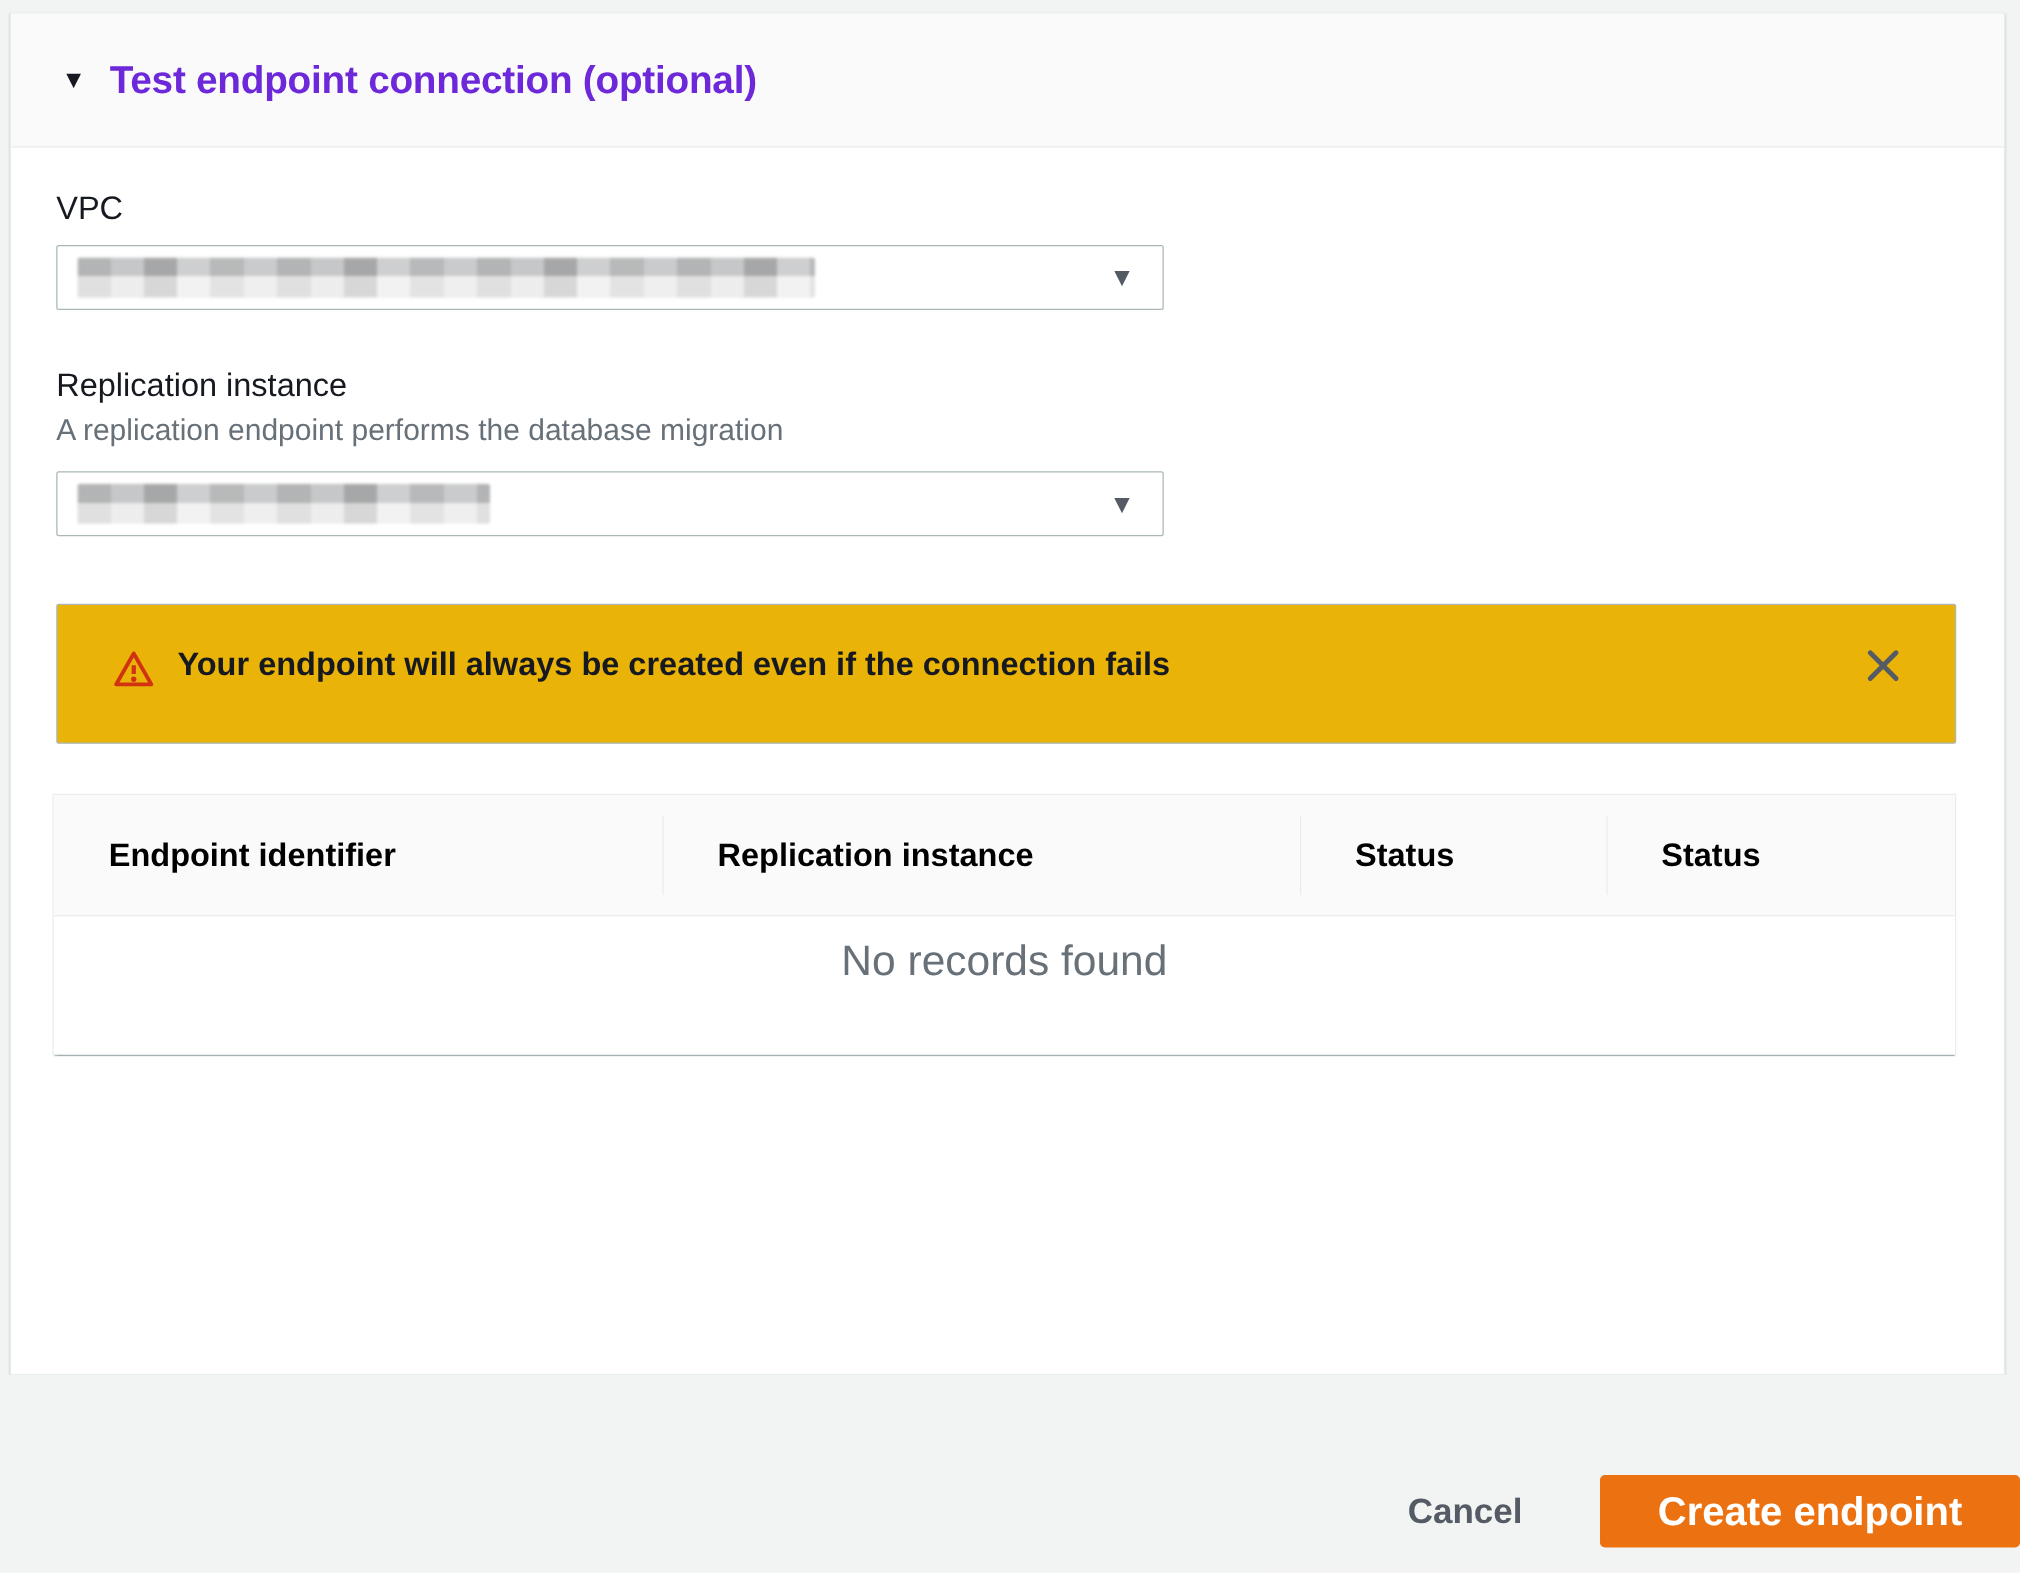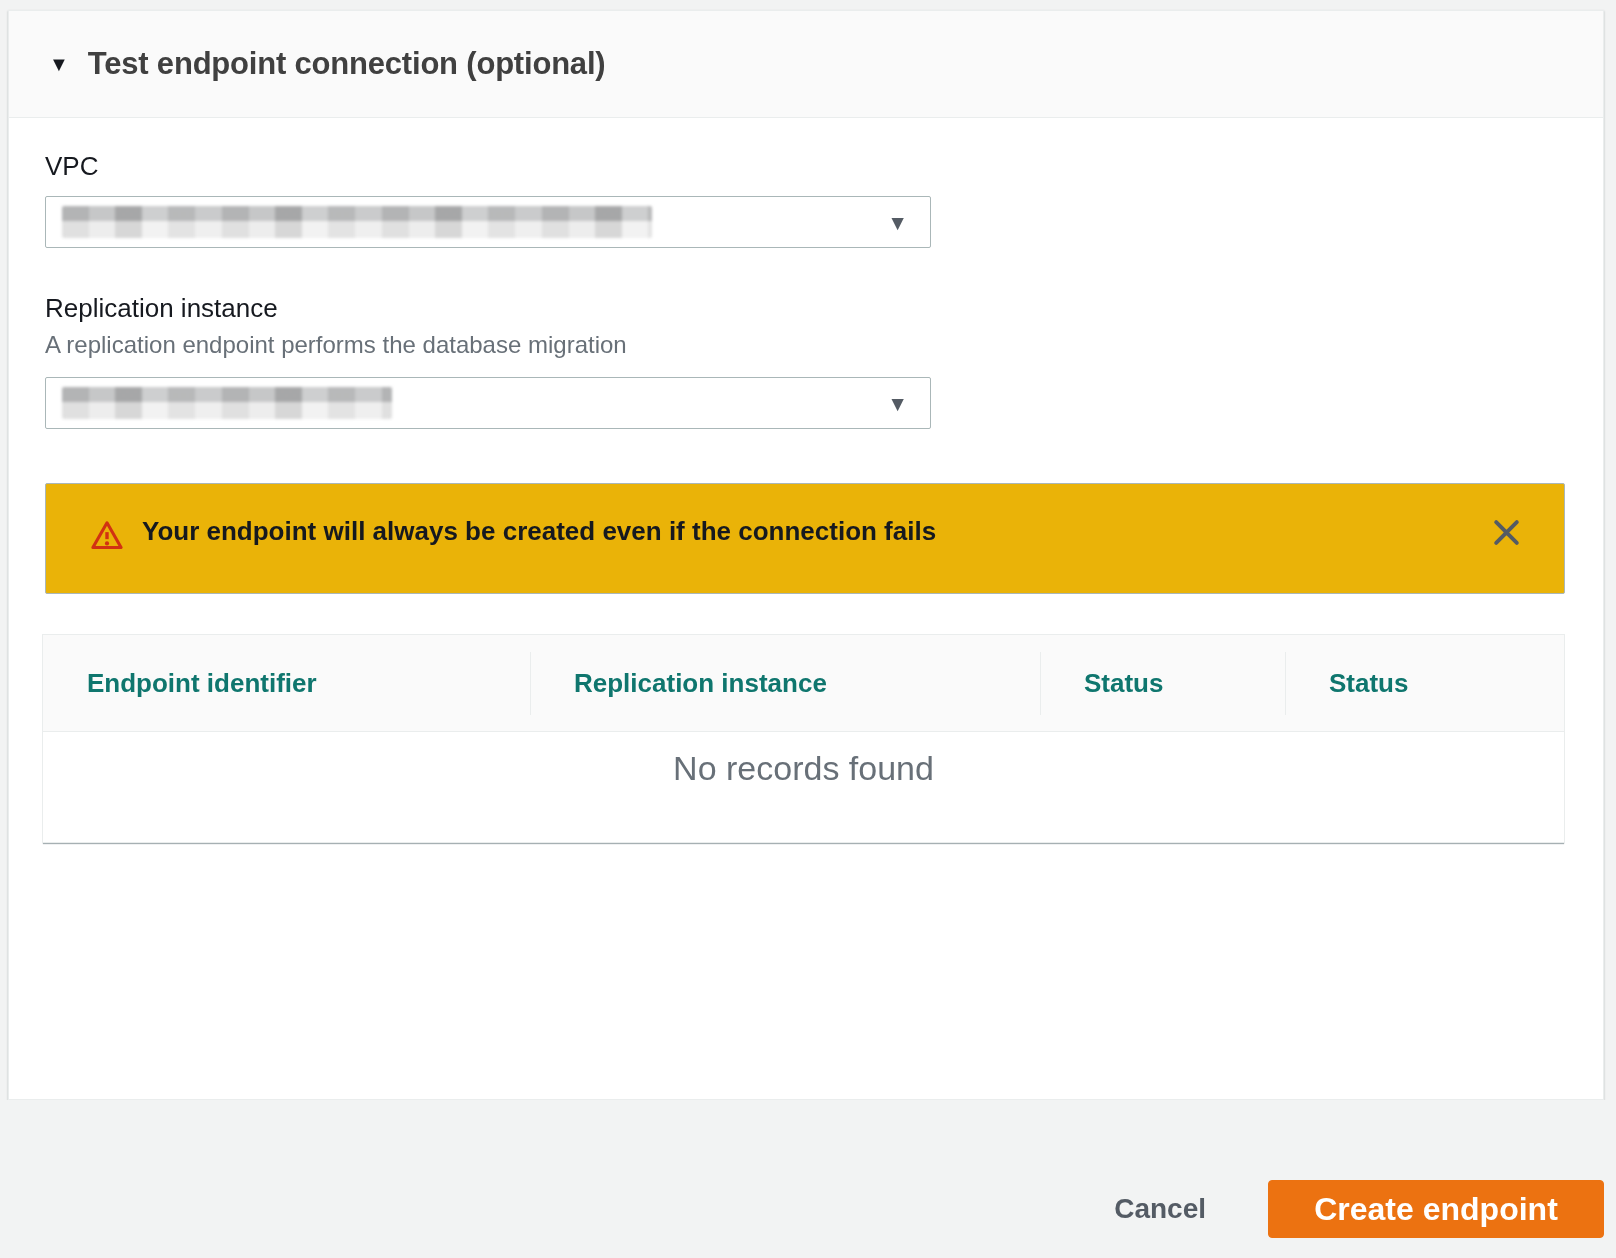--- a/index.html
+++ b/index.html
@@ -31,21 +31,21 @@
   }
   .caret-header {
     font-size: 20px;
     color: #16191f;
     margin-right: 19px;
     line-height: 1;
   }
   .panel-title {
     font-size: 31px;
     font-weight: 700;
-    color: #404040;
+    color: #6d28d9;
     letter-spacing: -0.2px;
   }
   .panel-body { padding: 0 36px 42px 36px; }
 
   
   .field-label {
     display: block;
     font-size: 26px;
     color: #16191f;
     margin-top: 33px;
@@ -166,21 +166,21 @@
     border-bottom: 1px solid #eaeded;
     height: 97px;
   }
   .th {
     position: relative;
     display: flex;
     align-items: center;
     padding-left: 44px;
     font-size: 26px;
     font-weight: 700;
-    color: #0f766e;
+    color: #000000;
   }
   .th + .th::before {
     content: "";
     position: absolute;
     left: 0; top: 17px;
     width: 1px; height: 63px;
     background: #eaeded;
   }
   .tbody { min-height: 110px; }
   .empty-msg {
@@ -192,21 +192,21 @@
 
   
   .footer {
     position: absolute;
     left: 0; top: 1100px;
     width: 1616px; height: 158px;
     background: #f2f3f3;
     display: flex;
     justify-content: flex-end;
     align-items: flex-end;
-    padding: 0 12px 20px 0;
+    padding: 0 0 20px 0;
   }
 </style>
 </head>
 <body>
 
 <div class="page">
 
   <section class="panel">
 
     <header class="panel-header">

